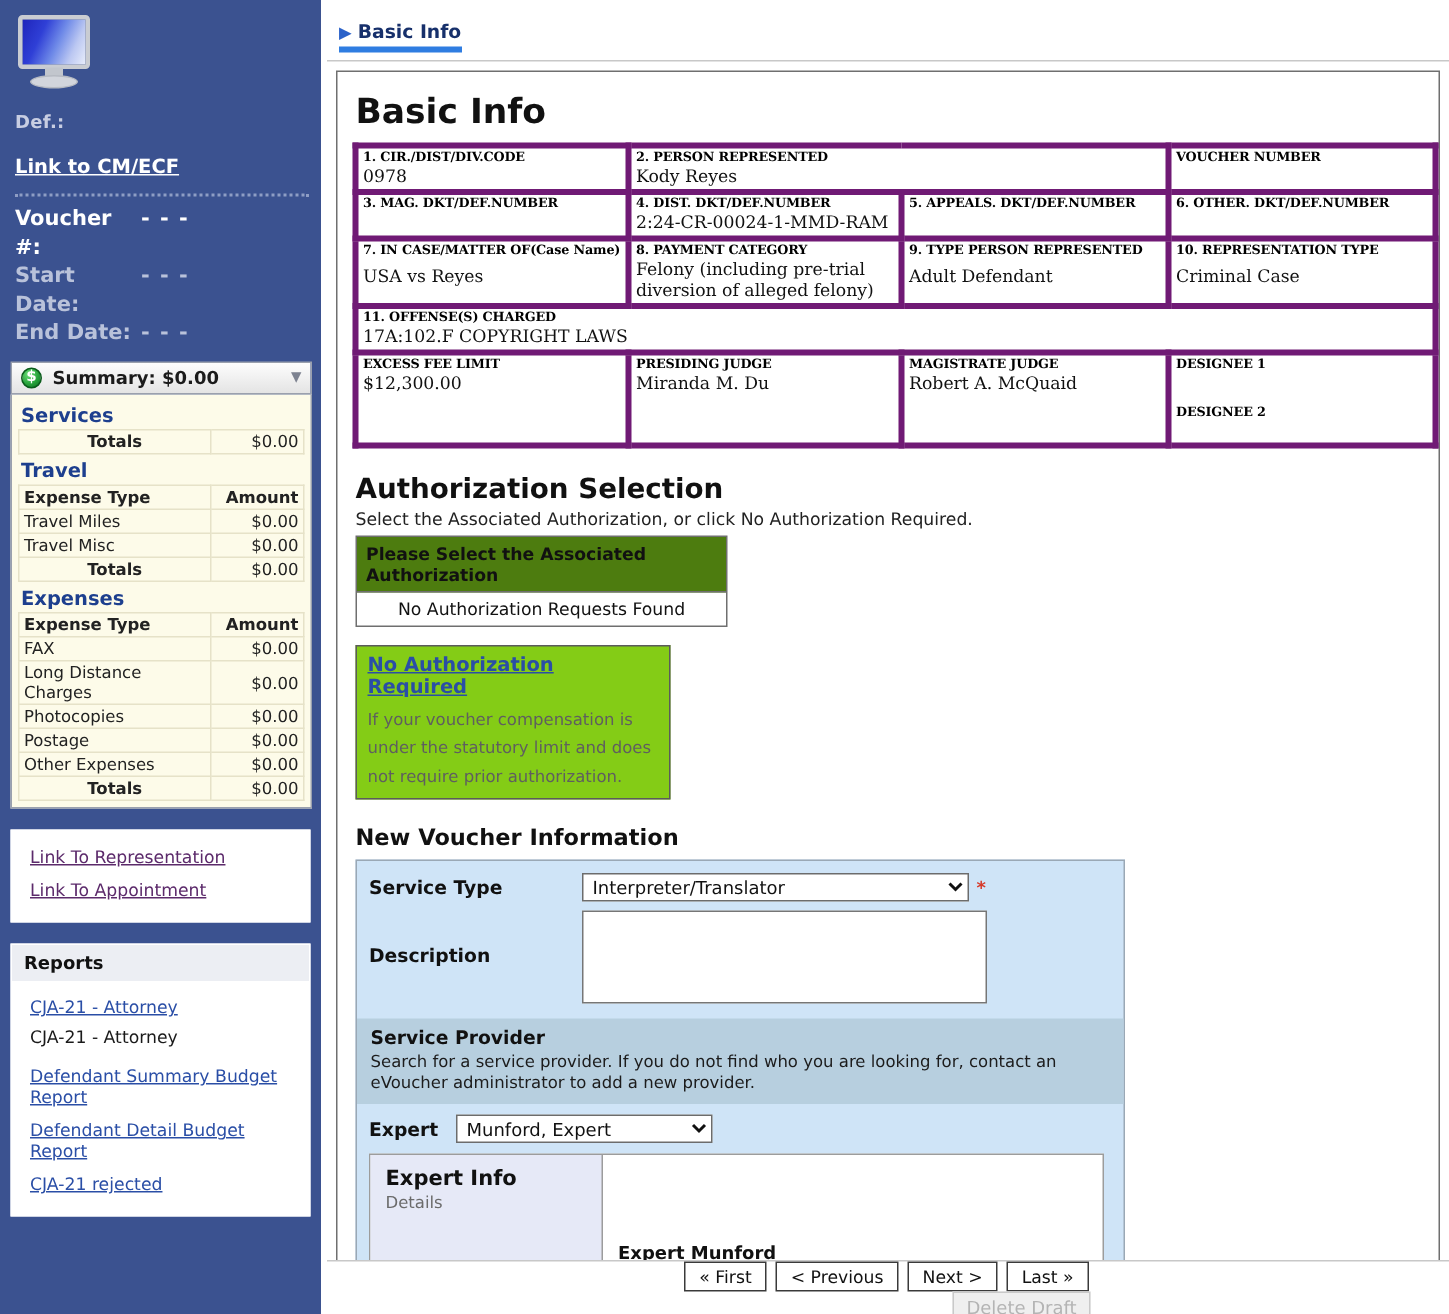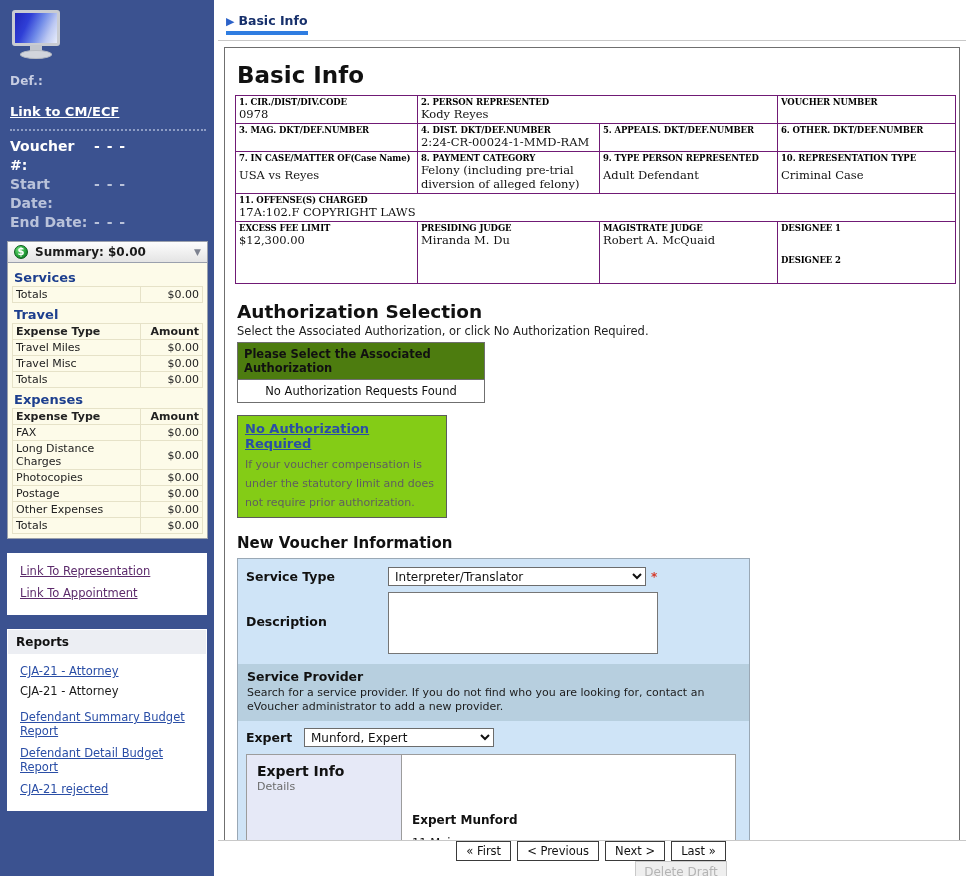--- a/index.html
+++ b/index.html
@@ -75,21 +75,21 @@
     padding: 3px 4px 4px 4px;
   }
   table.grid { width:100%; border-collapse:collapse; font-size:11px; }
   table.grid td { padding: 1px 3px; border:1px solid #e6e2c8; color:#222; }
   .sec-head {
     font-size: 13px; font-weight:bold; color:#1d3f8e;
     padding: 4px 2px 1px 2px;
   }
   td.hdr { font-weight:bold; color:#111; }
   td.amt { text-align:right; }
-  td.tot { text-align:left; font-weight:normal; }
+  td.tot { text-align:center; font-weight:bold; }
 
   
   .card { margin: 14px 7px 0 7px; background:#ffffff; border:1px solid #ffffff; }
   .card-head {
     background:#eceef3; font-size:12px; font-weight:bold; color:#111;
     padding: 5px 8px;
   }
   .card-body { padding: 6px 8px 10px 12px; }
   .card-body a {
     display:block; color:#5c2a6b; font-size:11.5px; text-decoration:underline;
@@ -126,21 +126,21 @@
     font-size: 23px; font-weight:bold; color:#111; margin: 4px 0 7px 2px;
   }
 
   
   table.cja {
     width: 720px; border-collapse: collapse;
     table-layout: fixed;
     font-family: "DejaVu Serif", "Liberation Serif", serif;
   }
   table.cja td {
-    border: 1px solid #701a75; vertical-align: top;
+    border: 4px solid #701a75; vertical-align: top;
     padding: 1px 3px 2px 3px;
   }
   .fl { font-size: 8.5px; font-weight: bold; font-family:"DejaVu Serif","Liberation Serif",serif; display:block; letter-spacing:-.1px; white-space:nowrap; }
   .fv { font-size: 11.5px; color:#111; display:block; line-height: 14px; }
 
   
   h2.sec {
     font-size: 18.5px; font-weight:bold; color:#111; margin: 17px 0 2px 2px;
   }
   .sec-sub { font-size:11.5px; color:#222; margin: 0 0 4px 2px; }
@@ -168,21 +168,21 @@
     background:#cfe4f7; border:1px solid #9aa8b5;
   }
   .nv-row { display:flex; align-items:center; padding: 8px 0 0 8px; }
   .nv-label { font-size:12.5px; font-weight:bold; color:#111; width:142px; }
   select.ctl {
     font-family:"DejaVu Sans","Liberation Sans",sans-serif;
     font-size:12px; height:19px; border:1px solid #6c6c6c; background:#fff;
     color:#111; padding:0 2px;
   }
   #service-type-select { width: 258px; }
-  #expert-select { width: 190px; }
+  #expert-select { width: 171px; }
   .req { color:#d63a2a; font-size:12px; margin-left:5px; font-weight:bold; }
   .desc-row { display:flex; align-items:flex-start; padding: 6px 0 10px 8px; }
   .desc-row .nv-label { padding-top: 22px; }
   textarea.ctl {
     width: 270px; height: 62px; resize:none;
     border:1px solid #767676; background:#fff;
     font-family:"DejaVu Sans","Liberation Sans",sans-serif; font-size:12px;
   }
   .sp-block { background:#b7cfdf; padding: 5px 9px 7px 9px; }
   .sp-title { font-size:12.5px; font-weight:bold; color:#111; margin-bottom:2px; }

